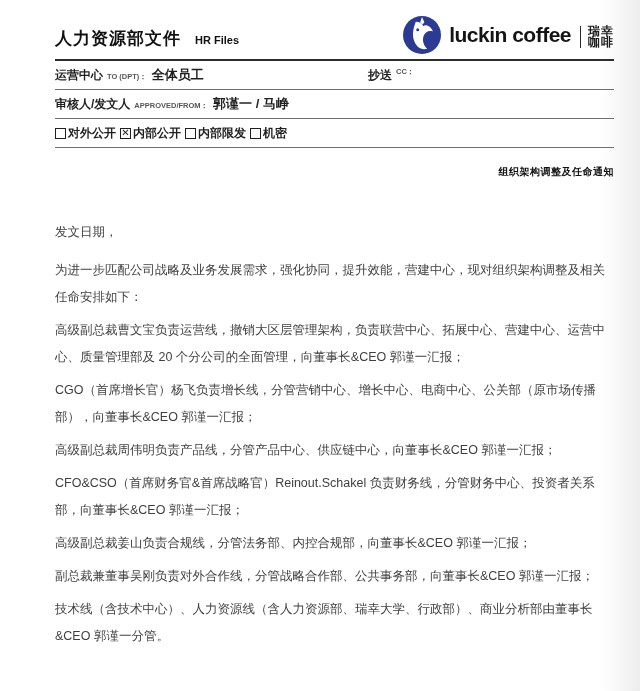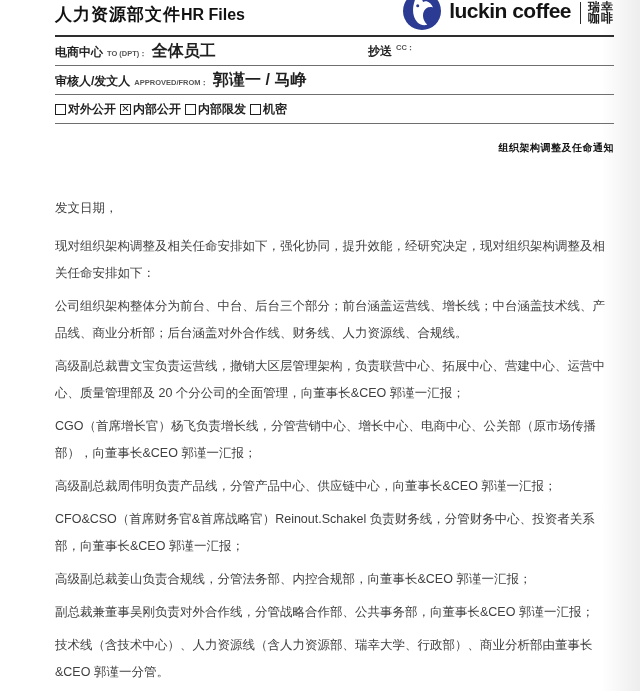--- a/index.html
+++ b/index.html
@@ -15,25 +15,25 @@
     width: 640px; height: 691px;
     overflow: hidden;
     background: linear-gradient(to right, #ffffff 0%, #ffffff 94%, #ededed 100%);
     padding: 0 26px 0 55px;
   }
   
   .doc-header {
     display: flex;
     justify-content: space-between;
     align-items: flex-start;
-    padding-top: 0;
+    padding-top: 24px;
   }
   .dept-title-wrap { display: flex; align-items: baseline; padding-top: 3px; }
   .dept-title { font-size: 17px; font-weight: bold; color: #111; letter-spacing: 1px; }
-  .dept-subtitle { font-size: 16px; font-weight: bold; color: #111; }
+  .dept-subtitle { font-size: 11px; font-weight: bold; color: #111; margin-left: 14px; }
   .logo {
     display: flex; align-items: center;
     margin-top: -10px; height: 42px;
   }
   .deer-badge { width: 38px; height: 38px; flex: 0 0 auto; }
   .brand-text {
     font-size: 21px; font-weight: bold; color: #141414;
     letter-spacing: -0.5px; margin-left: 8px; white-space: nowrap;
   }
   .brand-divider { width: 1px; height: 22px; background: #2a2a2a; margin: 4px 7px 0 9px; }
@@ -45,21 +45,21 @@
     display: flex;
     height: 29px;
     align-items: center;
     border-bottom: 1px solid #6f6f6f;
   }
   .meta-row:last-of-type { border-bottom: 1px solid #8a8a8a; }
   .meta-cell-left { width: 56%; display: flex; align-items: baseline; }
   .meta-cell-right { width: 44%; display: flex; align-items: flex-start; }
   .cn-label { font-size: 12px; font-weight: bold; color: #1f1f1f; white-space: nowrap; }
   .en-label { font-size: 7.5px; font-weight: bold; color: #555; margin-left: 4px; white-space: nowrap; }
-  .meta-value { font-size: 16px; font-weight: bold; color: #1f1f1f; margin-left: 5px; white-space: nowrap; }
+  .meta-value { font-size: 13px; font-weight: bold; color: #1f1f1f; margin-left: 5px; white-space: nowrap; }
   .meta-pair2 { margin-left: 22px; display: flex; align-items: baseline; }
   
   .cb-group { display: flex; align-items: center; gap: 4px; }
   .cb-item { display: flex; align-items: center; }
   .cb-box {
     width: 11px; height: 11px;
     border: 1px solid #1f1f1f;
     display: flex; align-items: center; justify-content: center;
     font-size: 10px; line-height: 10px; font-weight: bold; color: #1f1f1f;
     flex: 0 0 auto;
@@ -108,21 +108,21 @@
         <span>瑞幸</span>
         <span>咖啡</span>
       </span>
     </div>
   </div>
 
   <div class="top-rule"></div>
 
   <div class="meta-row">
     <div class="meta-cell-left">
-      <span class="cn-label">电商中心</span>
+      <span class="cn-label">运营中心</span>
       <span class="en-label">TO (DPT)：</span>
       <span class="meta-value">全体员工</span>
     </div>
     <div class="meta-cell-right">
       <span class="cn-label">抄送</span>
       <span class="en-label">CC：</span>
       <span class="meta-value"></span>
     </div>
   </div>
 
@@ -155,22 +155,21 @@
         </span>
       </div>
     </div>
   </div>
 
   <div class="doc-title">组织架构调整及任命通知</div>
 
   <div class="greeting">发文日期，</div>
 
   <div class="body-paragraphs">
-    <p>现对组织架构调整及相关任命安排如下，强化协同，提升效能，经研究决定，现对组织架构调整及相关任命安排如下：</p>
-    <p>公司组织架构整体分为前台、中台、后台三个部分；前台涵盖运营线、增长线；中台涵盖技术线、产品线、商业分析部；后台涵盖对外合作线、财务线、人力资源线、合规线。</p>
+    <p>为进一步匹配公司战略及业务发展需求，强化协同，提升效能，营建中心，现对组织架构调整及相关任命安排如下：</p>
     <p>高级副总裁曹文宝负责运营线，撤销大区层管理架构，负责联营中心、拓展中心、营建中心、运营中心、质量管理部及 20 个分公司的全面管理，向董事长&amp;CEO 郭谨一汇报；</p>
     <p>CGO（首席增长官）杨飞负责增长线，分管营销中心、增长中心、电商中心、公关部（原市场传播部），向董事长&amp;CEO 郭谨一汇报；</p>
     <p>高级副总裁周伟明负责产品线，分管产品中心、供应链中心，向董事长&amp;CEO 郭谨一汇报；</p>
     <p>CFO&amp;CSO（首席财务官&amp;首席战略官）Reinout.Schakel 负责财务线，分管财务中心、投资者关系部，向董事长&amp;CEO 郭谨一汇报；</p>
     <p>高级副总裁姜山负责合规线，分管法务部、内控合规部，向董事长&amp;CEO 郭谨一汇报；</p>
     <p>副总裁兼董事吴刚负责对外合作线，分管战略合作部、公共事务部，向董事长&amp;CEO 郭谨一汇报；</p>
     <p>技术线（含技术中心）、人力资源线（含人力资源部、瑞幸大学、行政部）、商业分析部由董事长&amp;CEO 郭谨一分管。</p>
   </div>
 
 </div>

